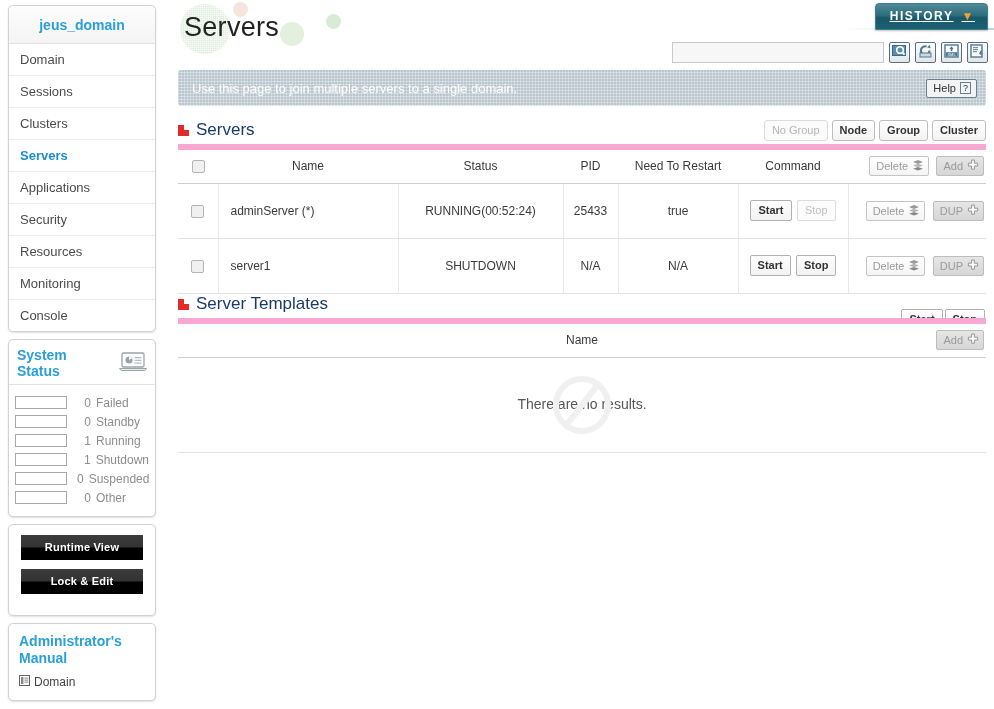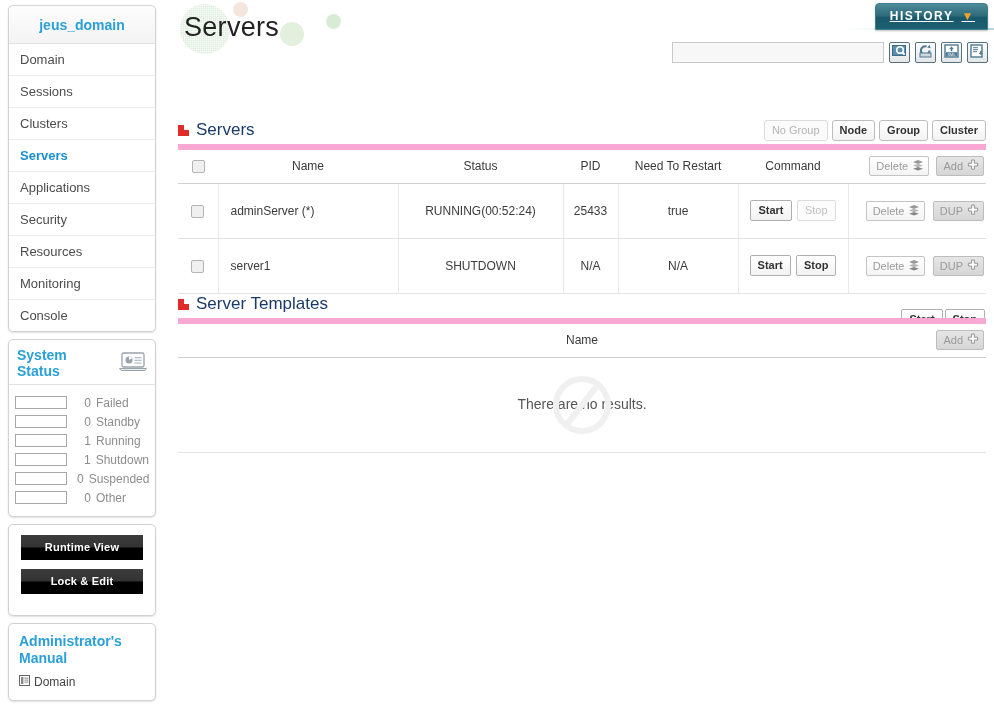--- a/index.html
+++ b/index.html
@@ -404,20 +404,27 @@
             <rect x="3" y="3.2" width="5" height="1" fill="#4e7991"></rect>
             <rect x="3" y="5.2" width="5" height="1" fill="#4e7991"></rect>
             <rect x="3" y="7.2" width="4" height="1" fill="#4e7991"></rect>
             <path d="M11 7 v4 l-2 -1.4 z" fill="#4e7991"></path>
             <path d="M10.6 6.4 h1.3 v4 h-1.3 z" fill="#4e7991"></path>
           </svg>
         </span>
       </div>
     </div>
 
+    <div class="notice">
+      <span class="notice-text">Use this page to join multiple servers to a single domain.</span>
+      <span class="help-btn">
+        <span>Help</span>
+        <span class="qm">?</span>
+      </span>
+    </div>
 
     <div class="section" style="top:116px;">
       <div class="sec-head">
         <div class="sec-title-wrap">
           <span class="sq-icon"></span>
           <span class="sec-title">Servers</span>
         </div>
         <div class="grp-btns">
           <button class="grp-btn disabled">No Group</button>
           <button class="grp-btn">Node</button>

